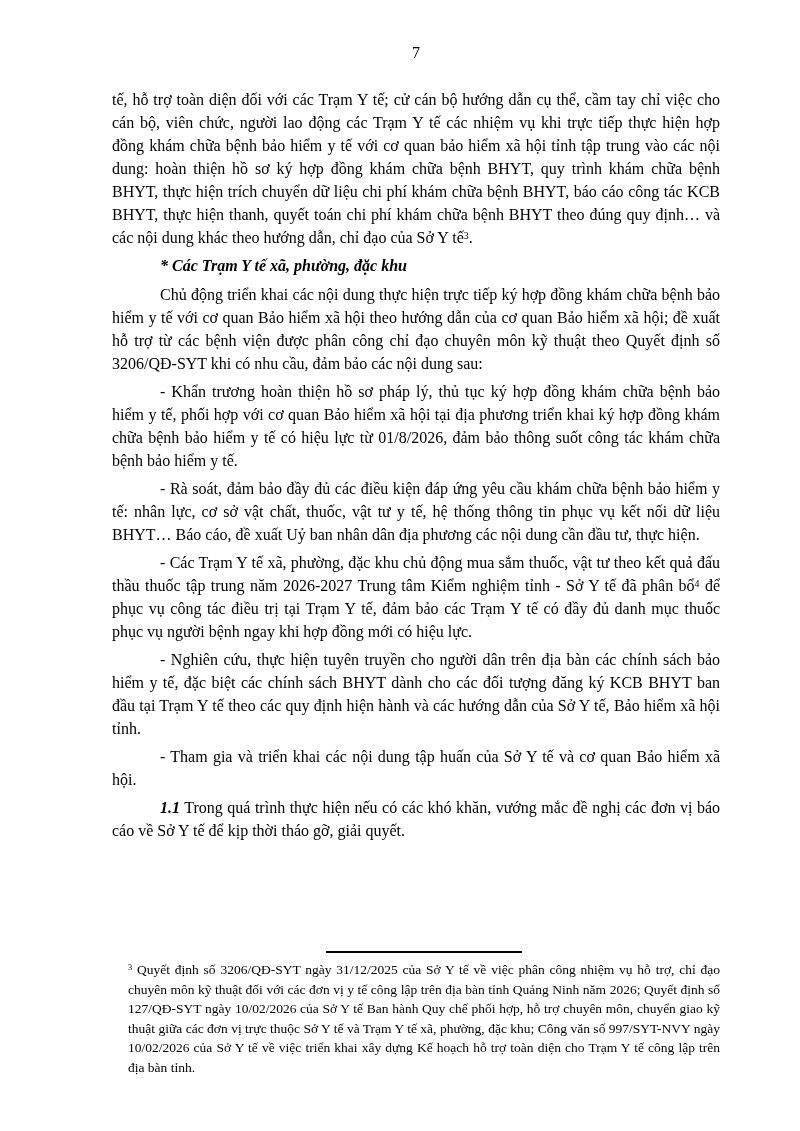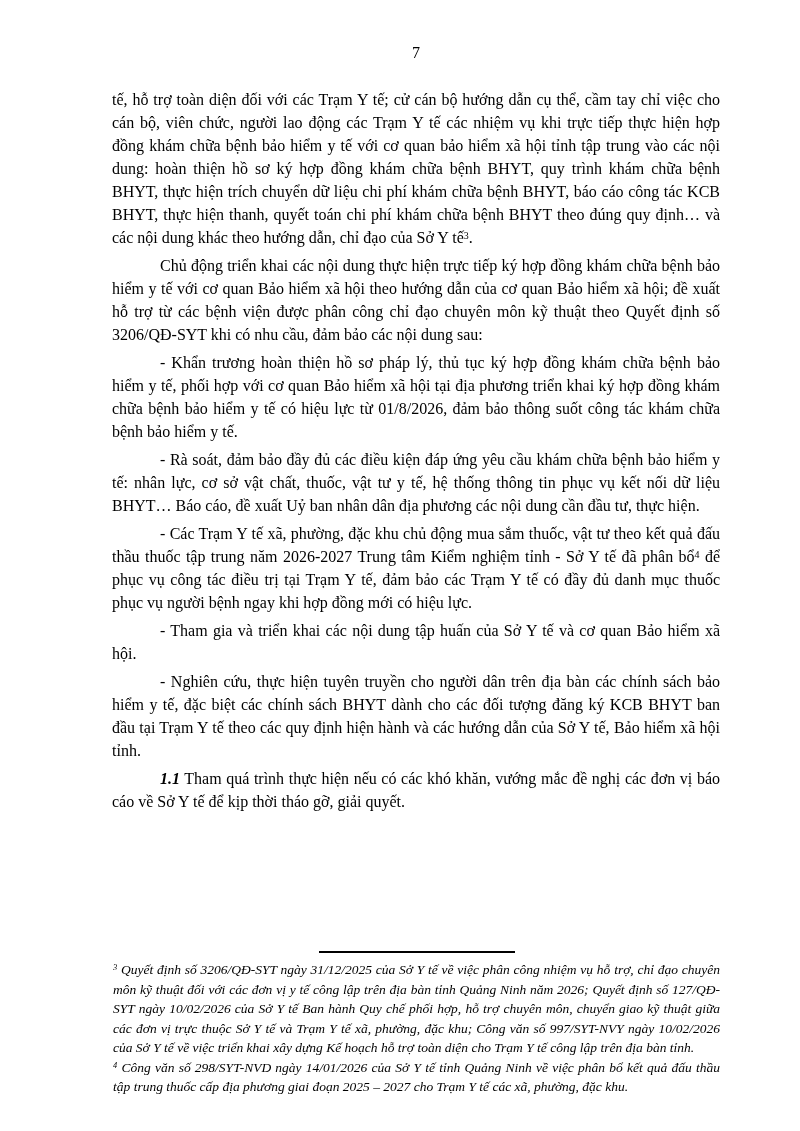--- a/index.html
+++ b/index.html
@@ -47,24 +47,23 @@
   }
   sup.fn-ref, sup.fn-marker {
     font-size: 62%;
     line-height: 0;
     vertical-align: baseline;
     position: relative;
     top: -0.45em;
   }
   .footnote-area {
     position: absolute;
-    left: 113px;
+    left: 128px;
     right: 80px;
     top: 951px;
-    font-style: italic;
   }
   .footnote-sep {
     width: 196px;
     border-top: 2px solid #000000;
     margin: 0 auto 7px auto;
   }
   .footnotes {
     font-size: 13.5px;
     line-height: 19.5px;
     text-align: justify;
@@ -74,29 +73,29 @@
   }
 </style>
 </head>
 <body>
 
 <div class="page">
   <div class="page-number">7</div>
 
   <div class="doc-body" id="doc-body">
       <p class="para body"><span>tế, hỗ trợ toàn diện đối với các Trạm Y tế; cử cán bộ hướng dẫn cụ thể, cầm tay chỉ việc cho cán bộ, viên chức, người lao động các Trạm Y tế các nhiệm vụ khi trực tiếp thực hiện hợp đồng khám chữa bệnh bảo hiểm y tế với cơ quan bảo hiểm xã hội tỉnh tập trung vào các nội dung: hoàn thiện hồ sơ ký hợp đồng khám chữa bệnh BHYT, quy trình khám chữa bệnh BHYT, thực hiện trích chuyển dữ liệu chi phí khám chữa bệnh BHYT, báo cáo công tác KCB BHYT, thực hiện thanh, quyết toán chi phí khám chữa bệnh BHYT theo đúng quy định… và các nội dung khác theo hướng dẫn, chỉ đạo của Sở Y tế</span><sup class="fn-ref">3</sup><span>.</span></p>
+      <p class="para heading indent"><span>* Các Trạm Y tế xã, phường, đặc khu</span></p>
       <p class="para body indent"><span>Chủ động triển khai các nội dung thực hiện trực tiếp ký hợp đồng khám chữa bệnh bảo hiểm y tế với cơ quan Bảo hiểm xã hội theo hướng dẫn của cơ quan Bảo hiểm xã hội; đề xuất hỗ trợ từ các bệnh viện được phân công chỉ đạo chuyên môn kỹ thuật theo Quyết định số 3206/QĐ-SYT khi có nhu cầu, đảm bảo các nội dung sau:</span></p>
       <p class="para body indent"><span>- Khẩn trương hoàn thiện hồ sơ pháp lý, thủ tục ký hợp đồng khám chữa bệnh bảo hiểm y tế, phối hợp với cơ quan Bảo hiểm xã hội tại địa phương triển khai ký hợp đồng khám chữa bệnh bảo hiểm y tế có hiệu lực từ 01/8/2026, đảm bảo thông suốt công tác khám chữa bệnh bảo hiểm y tế.</span></p>
       <p class="para body indent"><span>- Rà soát, đảm bảo đầy đủ các điều kiện đáp ứng yêu cầu khám chữa bệnh bảo hiểm y tế: nhân lực, cơ sở vật chất, thuốc, vật tư y tế, hệ thống thông tin phục vụ kết nối dữ liệu BHYT… Báo cáo, đề xuất Uỷ ban nhân dân địa phương các nội dung cần đầu tư, thực hiện.</span></p>
       <p class="para body indent"><span>- Các Trạm Y tế xã, phường, đặc khu chủ động mua sắm thuốc, vật tư theo kết quả đấu thầu thuốc tập trung năm 2026-2027 Trung tâm Kiểm nghiệm tỉnh - Sở Y tế đã phân bổ</span><sup class="fn-ref">4</sup><span> để phục vụ công tác điều trị tại Trạm Y tế, đảm bảo các Trạm Y tế có đầy đủ danh mục thuốc phục vụ người bệnh ngay khi hợp đồng mới có hiệu lực.</span></p>
+      <p class="para body indent"><span>- Nghiên cứu, thực hiện tuyên truyền cho người dân trên địa bàn các chính sách bảo hiểm y tế, đặc biệt các chính sách BHYT dành cho các đối tượng đăng ký KCB BHYT ban đầu tại Trạm Y tế theo các quy định hiện hành và các hướng dẫn của Sở Y tế, Bảo hiểm xã hội tỉnh.</span></p>
       <p class="para body indent"><span>- Tham gia và triển khai các nội dung tập huấn của Sở Y tế và cơ quan Bảo hiểm xã hội.</span></p>
-      <p class="para body indent"><span>- Nghiên cứu, thực hiện tuyên truyền cho người dân trên địa bàn các chính sách bảo hiểm y tế, đặc biệt các chính sách BHYT dành cho các đối tượng đăng ký KCB BHYT ban đầu tại Trạm Y tế theo các quy định hiện hành và các hướng dẫn của Sở Y tế, Bảo hiểm xã hội tỉnh.</span></p>
-      <p class="para body indent"><span class="run-bold-italic">1.1</span><span> Tham quá trình thực hiện nếu có các khó khăn, vướng mắc đề nghị các đơn vị báo cáo về Sở Y tế để kịp thời tháo gỡ, giải quyết.</span></p>
+      <p class="para body indent"><span class="run-bold-italic">1.1</span><span> Trong quá trình thực hiện nếu có các khó khăn, vướng mắc đề nghị các đơn vị báo cáo về Sở Y tế để kịp thời tháo gỡ, giải quyết.</span></p>
     </div>
 
   <div class="footnote-area">
     <div class="footnote-sep"></div>
     <div class="footnotes" id="footnotes">
         <p class="footnote"><sup class="fn-marker">3</sup><span> Quyết định số 3206/QĐ-SYT ngày 31/12/2025 của Sở Y tế về việc phân công nhiệm vụ hỗ trợ, chỉ đạo chuyên môn kỹ thuật đối với các đơn vị y tế công lập trên địa bàn tỉnh Quảng Ninh năm 2026; Quyết định số 127/QĐ-SYT ngày 10/02/2026 của Sở Y tế Ban hành Quy chế phối hợp, hỗ trợ chuyên môn, chuyển giao kỹ thuật giữa các đơn vị trực thuộc Sở Y tế và Trạm Y tế xã, phường, đặc khu; Công văn số 997/SYT-NVY ngày 10/02/2026 của Sở Y tế về việc triển khai xây dựng Kế hoạch hỗ trợ toàn diện cho Trạm Y tế công lập trên địa bàn tỉnh.</span></p>
-        <p class="footnote"><sup class="fn-marker">4</sup><span> Công văn số 298/SYT-NVD ngày 14/01/2026 của Sở Y tế tỉnh Quảng Ninh về việc phân bổ kết quả đấu thầu tập trung thuốc cấp địa phương giai đoạn 2025 – 2027 cho Trạm Y tế các xã, phường, đặc khu.</span></p>
       </div>
   </div>
 </div>
 
 </body></html>

